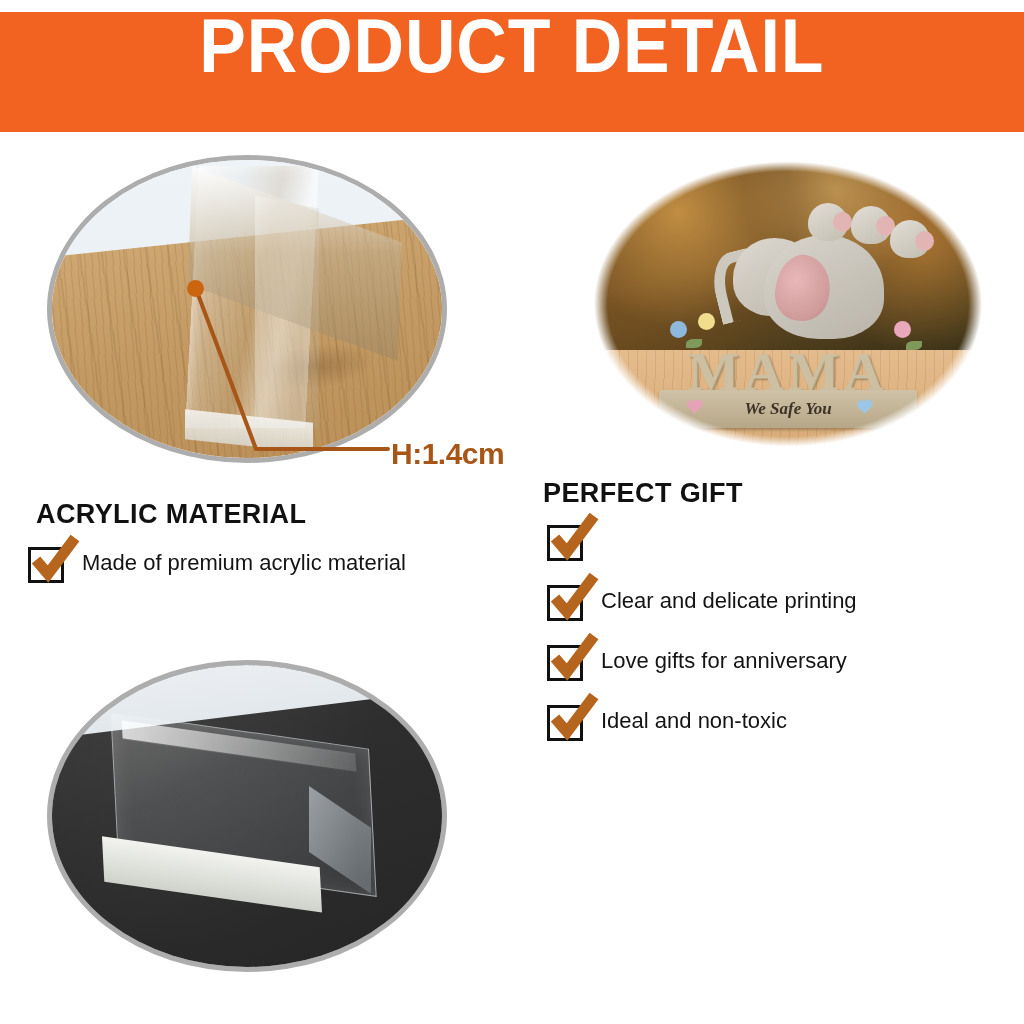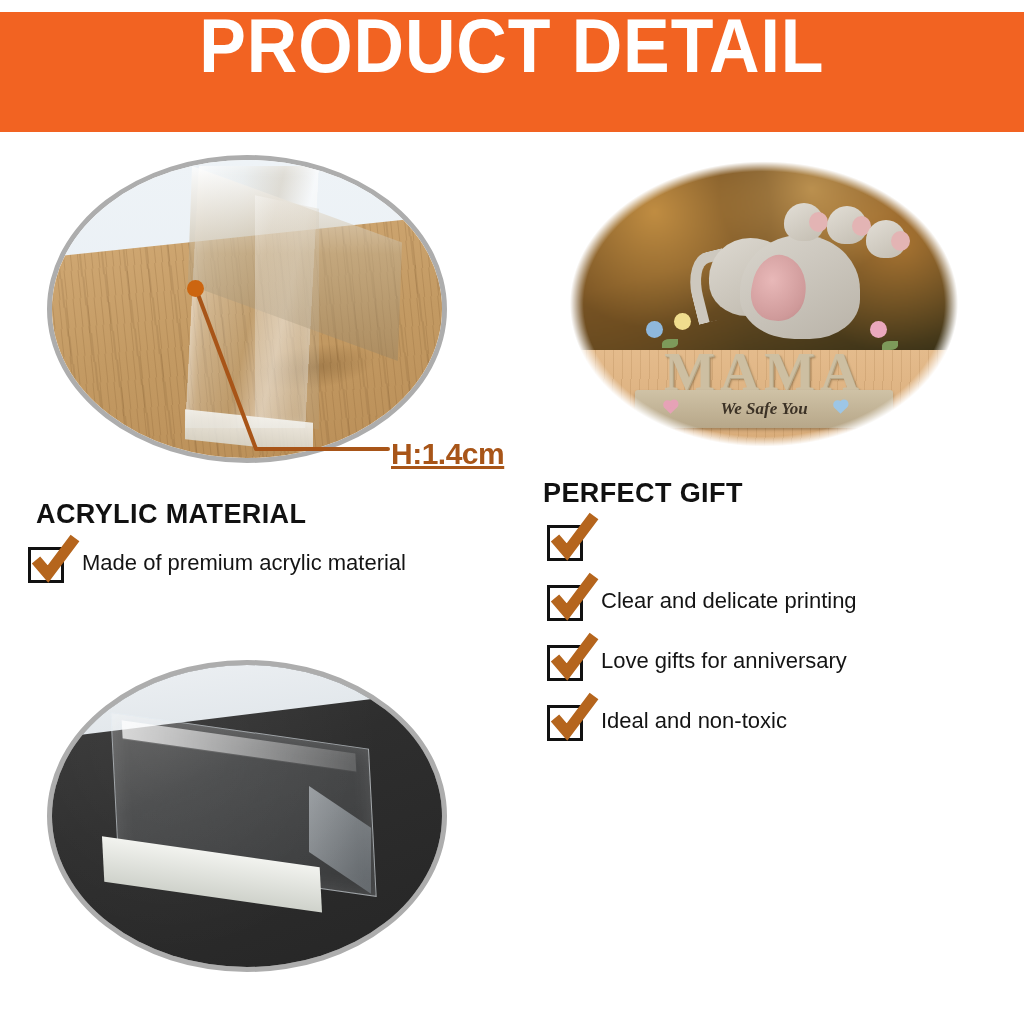--- a/index.html
+++ b/index.html
@@ -161,26 +161,25 @@
   }
   .callout-label {
     position: absolute;
     left: 391px;
     top: 437px;
     color: #A85518;
     font-weight: 700;
     font-size: 30px;
     letter-spacing: -0.5px;
     white-space: nowrap;
-    text-decoration: underline;
   }
 
   
   #photo-product {
-    left: 568px;
+    left: 592px;
     top: 160px;
     width: 392px;
     height: 288px;
     border-radius: 50%;
     overflow: hidden;
     position: absolute;
     -webkit-mask-image: radial-gradient(ellipse 50% 50% at 50% 50%, #000 92%, transparent 99%);
             mask-image: radial-gradient(ellipse 50% 50% at 50% 50%, #000 92%, transparent 99%);
   }
   .bokeh-bg {

